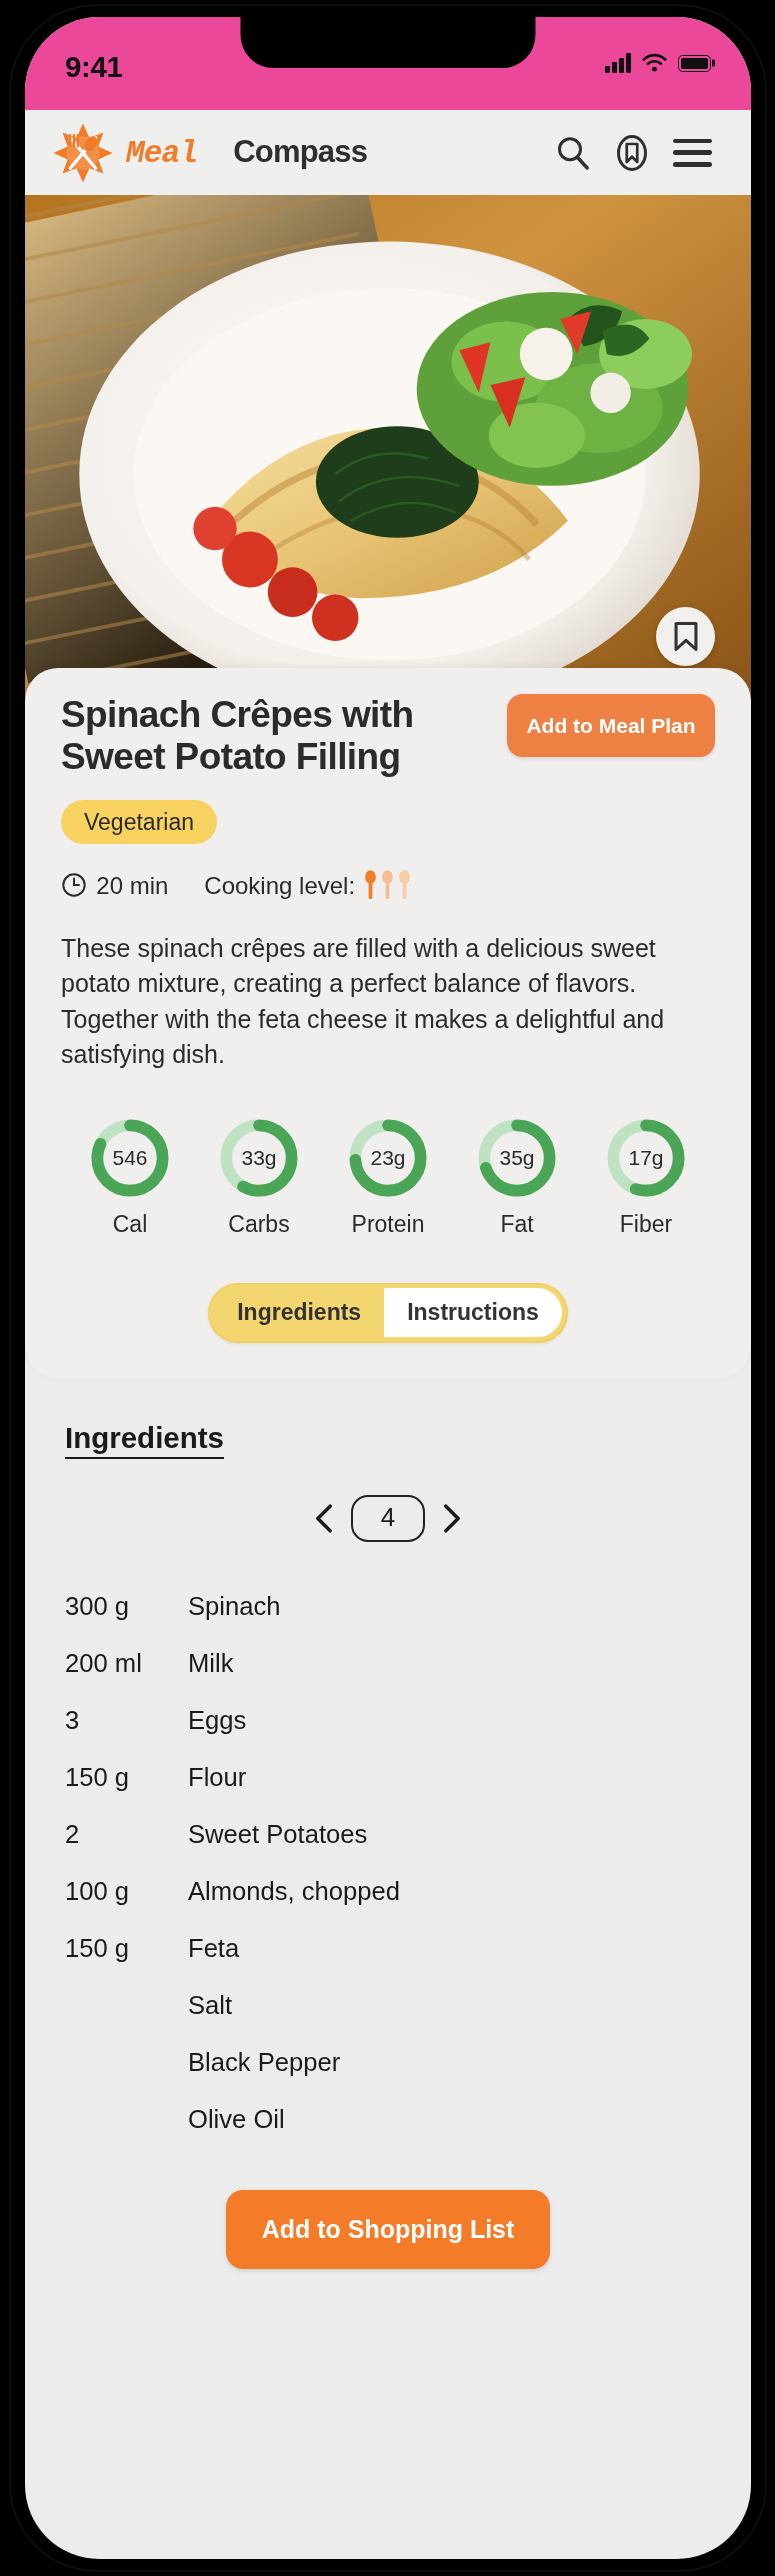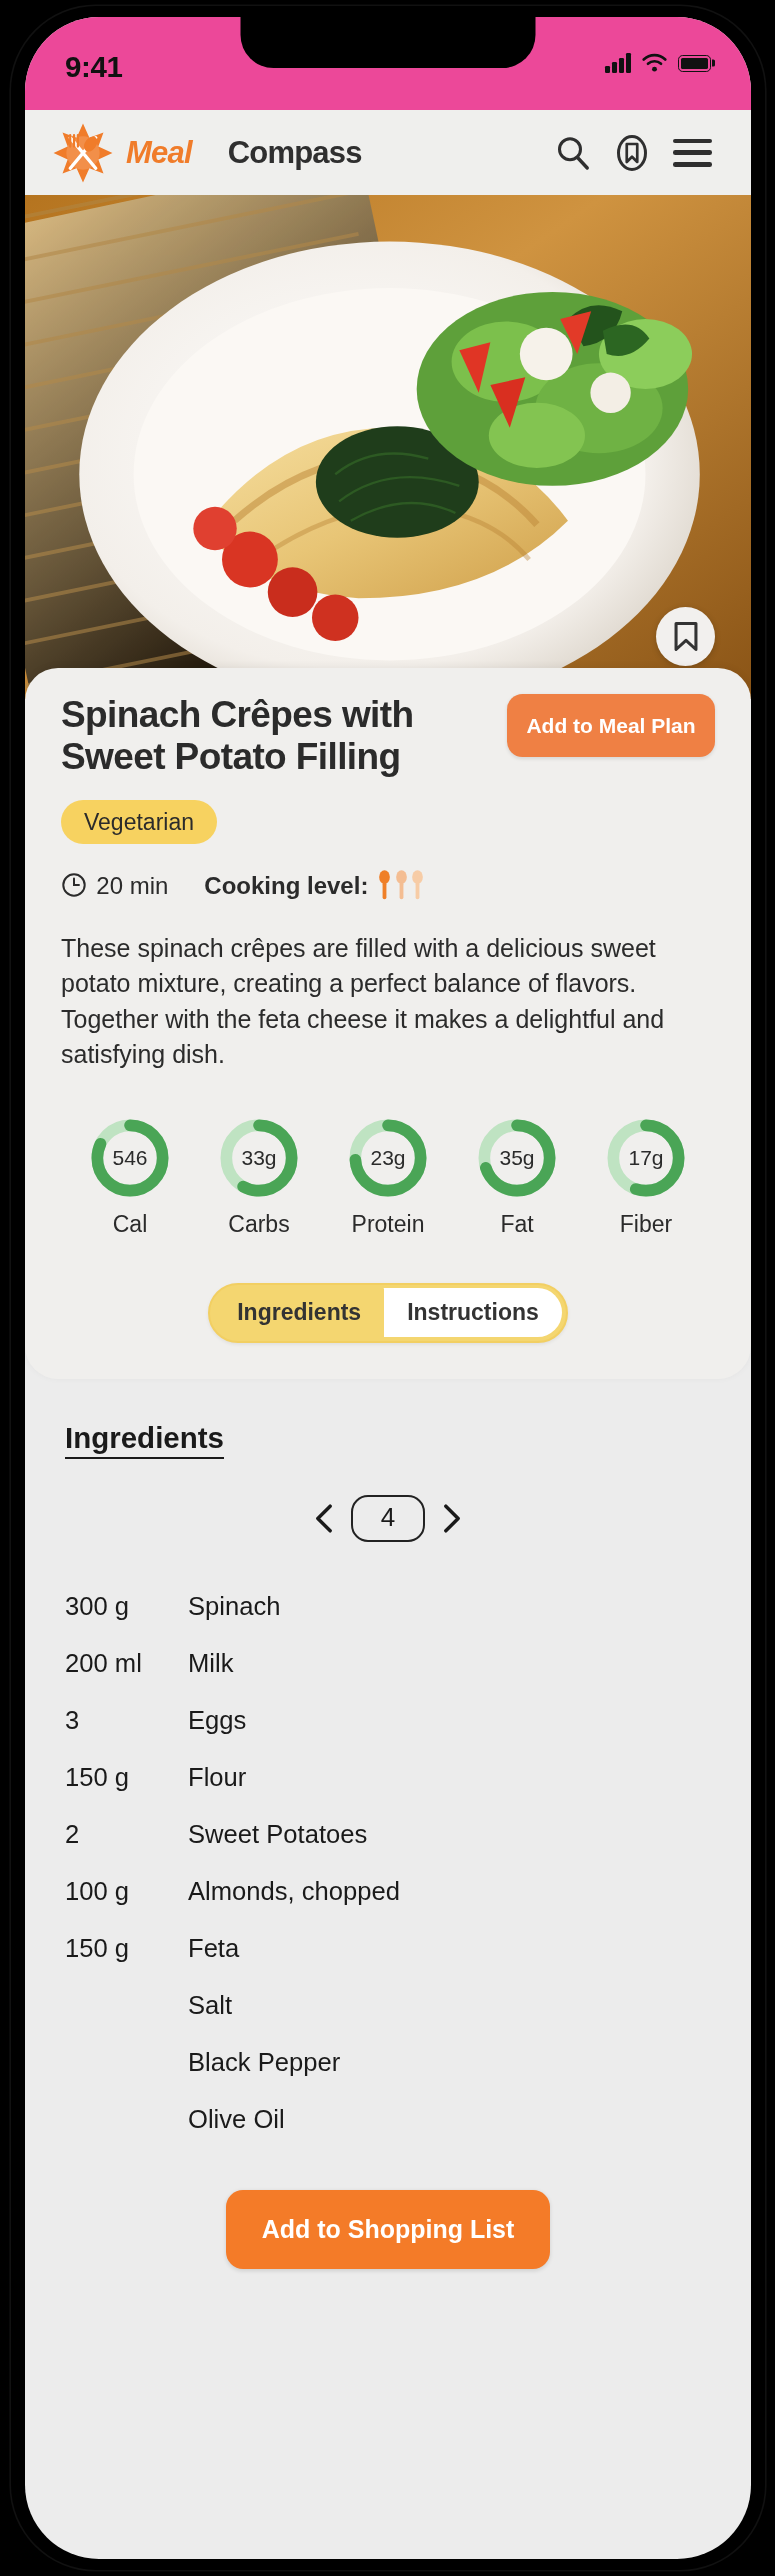--- a/index.html
+++ b/index.html
@@ -111,21 +111,21 @@
   }
 
   .brand { display: flex; align-items: center; gap: 11px; }
   .brand-logo { width: 64px; height: 64px; flex: 0 0 64px; }
   .brand-text {
     font-size: 31px;
     font-weight: 800;
     letter-spacing: -0.8px;
     white-space: nowrap;
   }
-  .brand-text .b1 { color: #f07c2a; font-style: italic; }
+  .brand-text .b1 { color: #f07c2a; font-style: italic; font-family: Liberation Mono, monospace; }
   .brand-text .b2 { color: #2f2f2f; margin-left: 36px; }
 
   .header-actions { display: flex; align-items: center; gap: 23px; }
   .hicon { width: 36px; height: 36px; display: block; cursor: pointer; }
 
   .burger { display: flex; flex-direction: column; gap: 7px; width: 39px; cursor: pointer; }
   .burger span { display: block; height: 4.7px; background: #2f2f2f; border-radius: 2.3px; }
 
   
   .hero {
@@ -201,21 +201,21 @@
 
   .meta-row {
     display: flex;
     align-items: center;
     gap: 36px;
     margin-top: 26px;
     font-size: 24px;
     color: #2b2b2b;
   }
   .meta-time { display: flex; align-items: flex-start; gap: 9.3px; }
-  .meta-level { display: flex; align-items: center; gap: 9.3px; font-weight: bold; }
+  .meta-level { display: flex; align-items: center; gap: 9.3px; }
   .spoons { display: flex; align-items: center; gap: 3.9px; }
 
   .description {
     margin-top: 29.5px;
     font-size: 25px;
     line-height: 1.42;
     color: #2b2b2b;
   }
 
   

